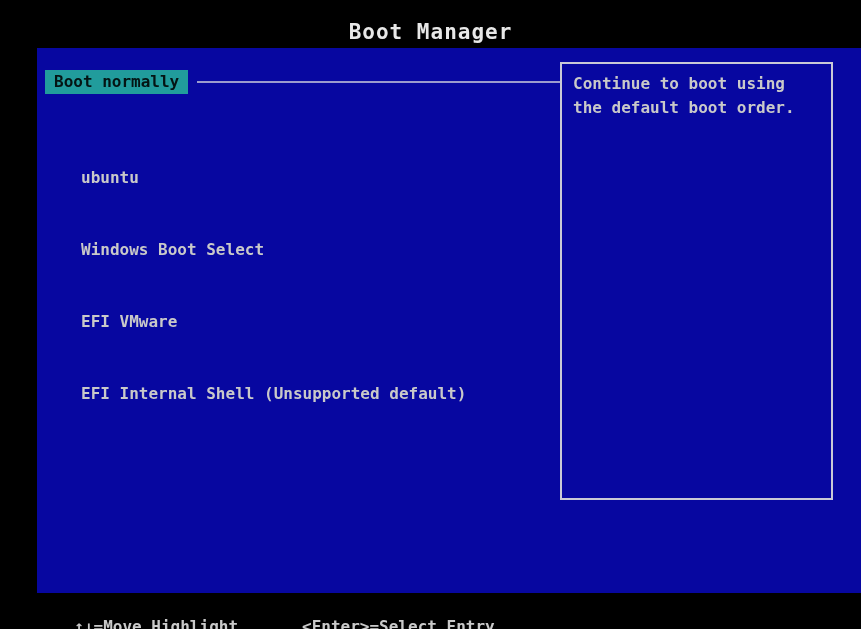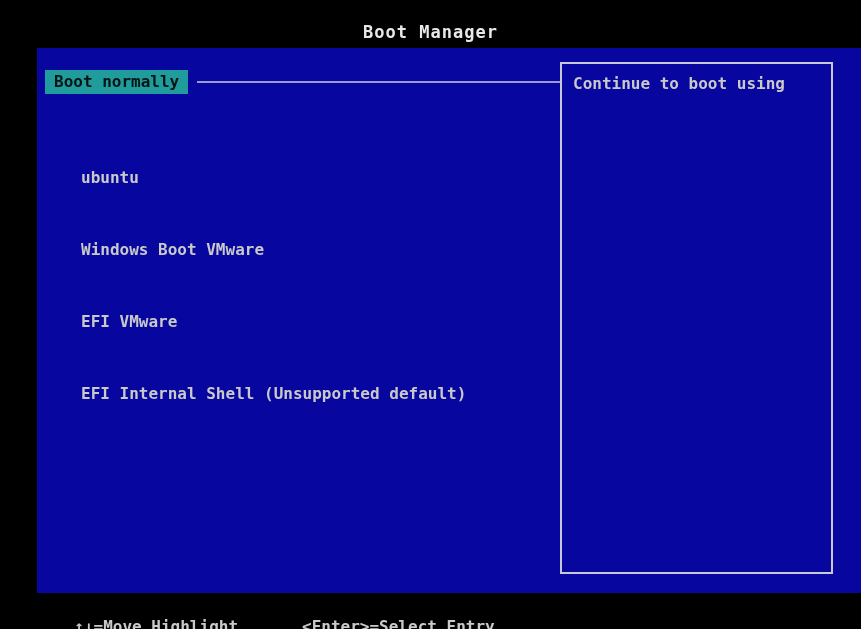--- a/index.html
+++ b/index.html
@@ -9,21 +9,21 @@
     position: relative;
     overflow: hidden;
     font-family: "DejaVu Sans Mono", monospace;
     font-weight: bold;
   }
   .title {
     position: absolute;
     top: 22px; left: 0; width: 861px;
     text-align: center;
     color: #E8E8E8;
-    font-size: 17px;
+    font-size: 21px;
     line-height: 20px;
     letter-spacing: 1px;
   }
   .panel {
     position: absolute;
     left: 37px; top: 48px;
     width: 798px; height: 545px;
     background: #0707A0;
     padding-left: 34px;
   }
@@ -50,21 +50,21 @@
     color: #C9C9C9;
     font-size: 16px;
     line-height: 24px;
     white-space: pre;
   }
   .menu .gap { height: 24px; }
   .menu .mi { height: 24px; cursor: default; margin-left: 26px; }
   .help {
     position: absolute;
     left: 523px; top: 14px;
-    width: 273px; height: 512px;
+    width: 273px; height: 438px;
     box-sizing: border-box;
     border: 2px solid #C9C9D6;
     padding: 8px 11px;
     color: #C9C9C9;
     font-size: 16px;
     line-height: 24px;
   }
   .footer {
     position: absolute;
     left: 55px; top: 594px;
@@ -81,30 +81,31 @@
 <div class="title">Boot Manager</div>
 
 <div class="panel">
 
   <div class="highlight">Boot normally</div>
 
   <div class="sepline"></div>
 
   <div class="menu">
     <div class="mi">ubuntu</div>
-    <div class="mi">Windows Boot VMware</div>
+    <div class="mi">Windows Boot Select</div>
     <div class="mi">EFI VMware</div>
     <div class="mi">EFI Internal Shell (Unsupported default)</div>
     <div class="gap"></div>
     
     
     
   </div>
 
   <div class="help">
     <div>Continue to boot using</div>
+    <div>the default boot order.</div>
   </div>
 
 </div>
 
 <div class="footer">
   <span>↑↓=Move Highlight</span><span class="sel">&lt;Enter&gt;=Select Entry</span>
 </div>
 
 </body></html>

